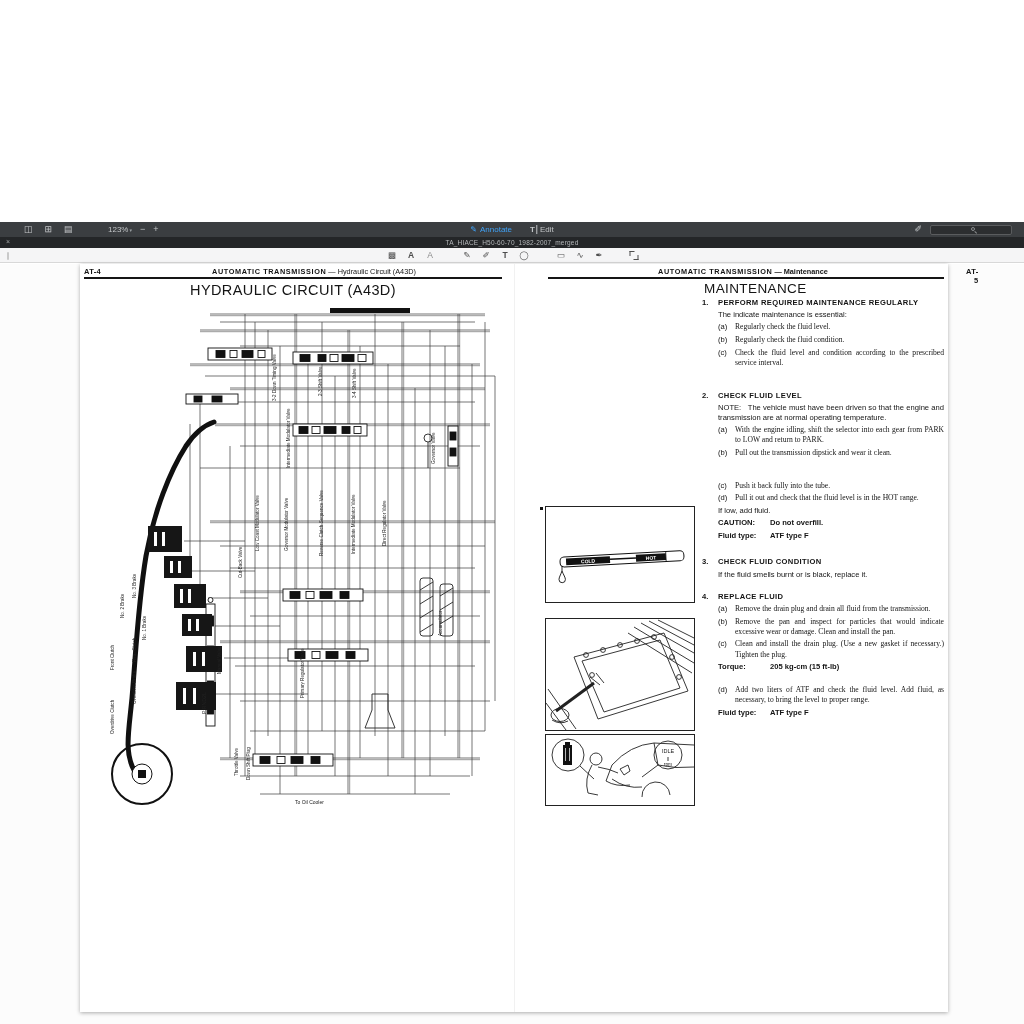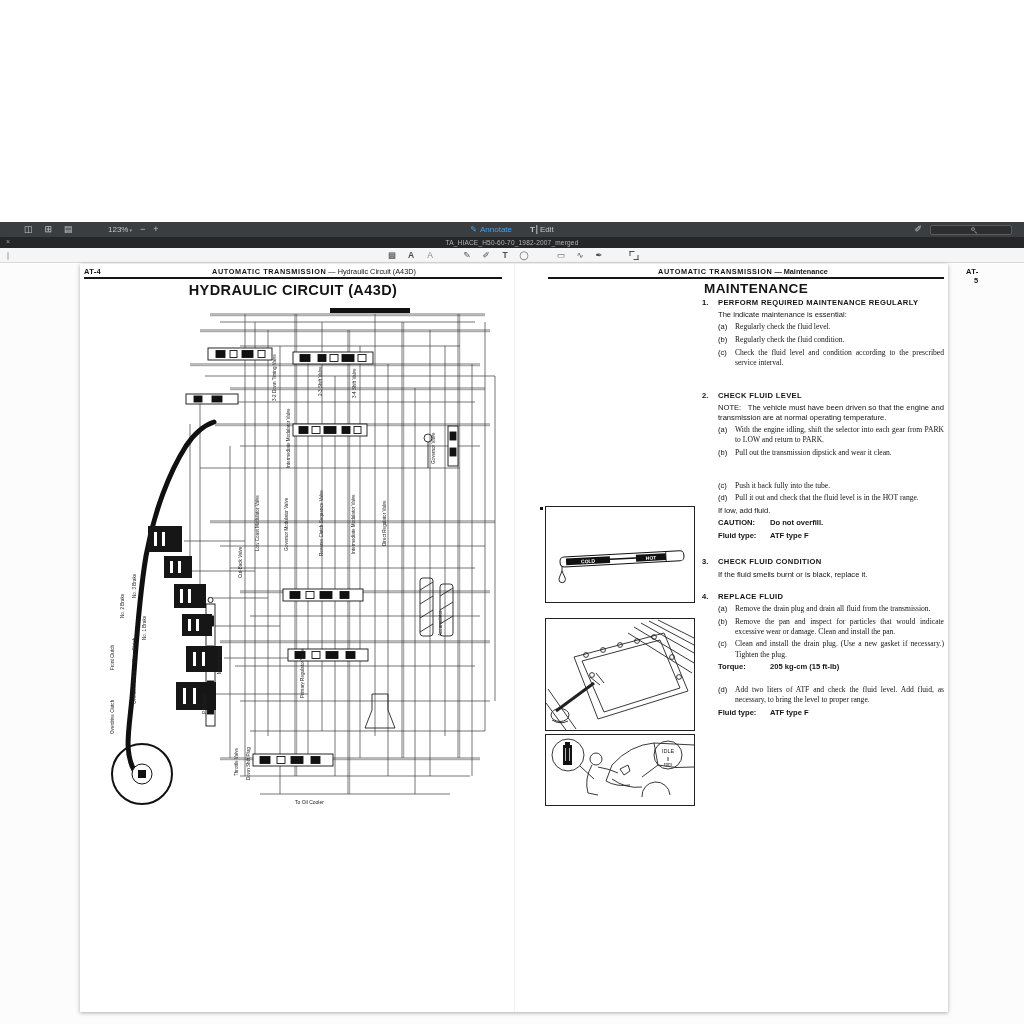--- a/index.html
+++ b/index.html
@@ -54,21 +54,21 @@
   .spread { position:absolute; left:80px; top:0; width:868px; height:748px; background:#fff;
             box-shadow:0 1px 4px rgba(0,0,0,.32); }
   .seam { position:absolute; left:434px; top:0; width:1px; height:100%; background:#f1f1f1; }
   .page { position:absolute; top:0; width:434px; height:100%; color:#141414; }
   .pg-l { left:0; } .pg-r { left:434px; }
 
   .pno { position:absolute; font-size:7.5px; font-weight:bold; letter-spacing:.3px;text-align:right; }
   .phead { position:absolute; font-size:7.3px; text-align:center; white-space:nowrap; }
   .phead b { letter-spacing:.6px;margin-left:8px; }
   .prule { position:absolute; height:1.5px; background:#151515; }
-  .ptitle { position:absolute; font-weight:bold; letter-spacing:.4px; }
+  .ptitle { position:absolute; font-weight:normal; letter-spacing:.4px; }
 
   
   .col { position:absolute; left:186px; top:34px; width:244px; font-size:7.6px; line-height:1.34; }
   .sec { display:flex; }
   .sec .num { width:18px; flex:none; font-weight:bold; padding-left:2px; }
   .sec .bd { flex:1; }
   .shead { font-weight:bold; letter-spacing:.35px; margin-bottom:2px; }
   .para { text-align:justify; margin-bottom:2px; }
   .it { display:flex; margin-bottom:2.5px; }
   .it .lbl { width:17px; flex:none; }

